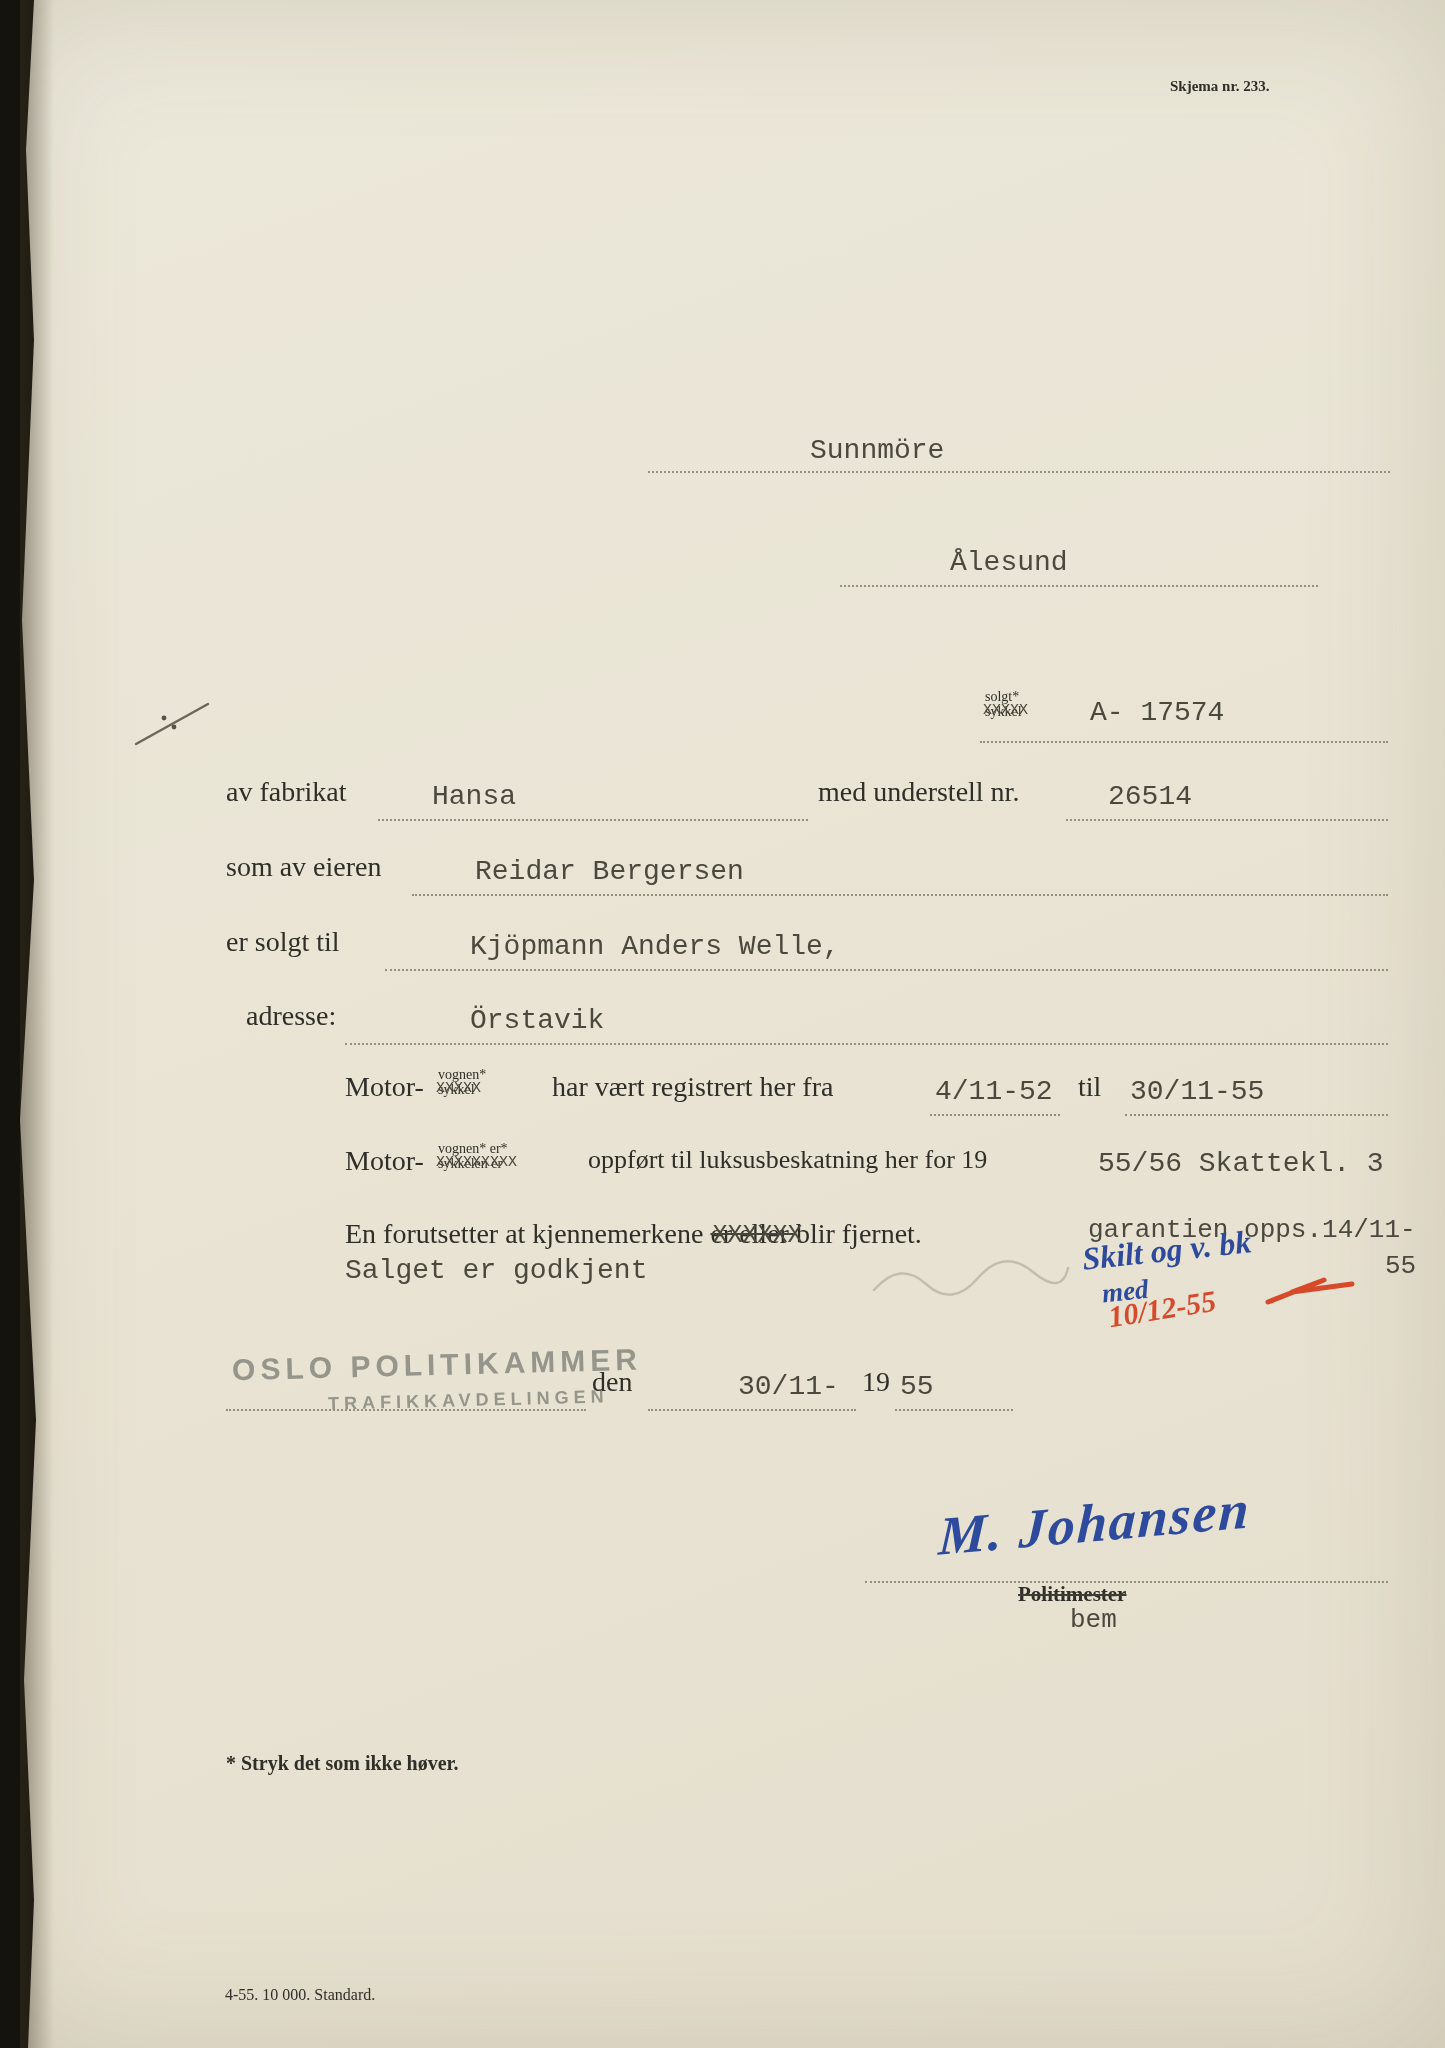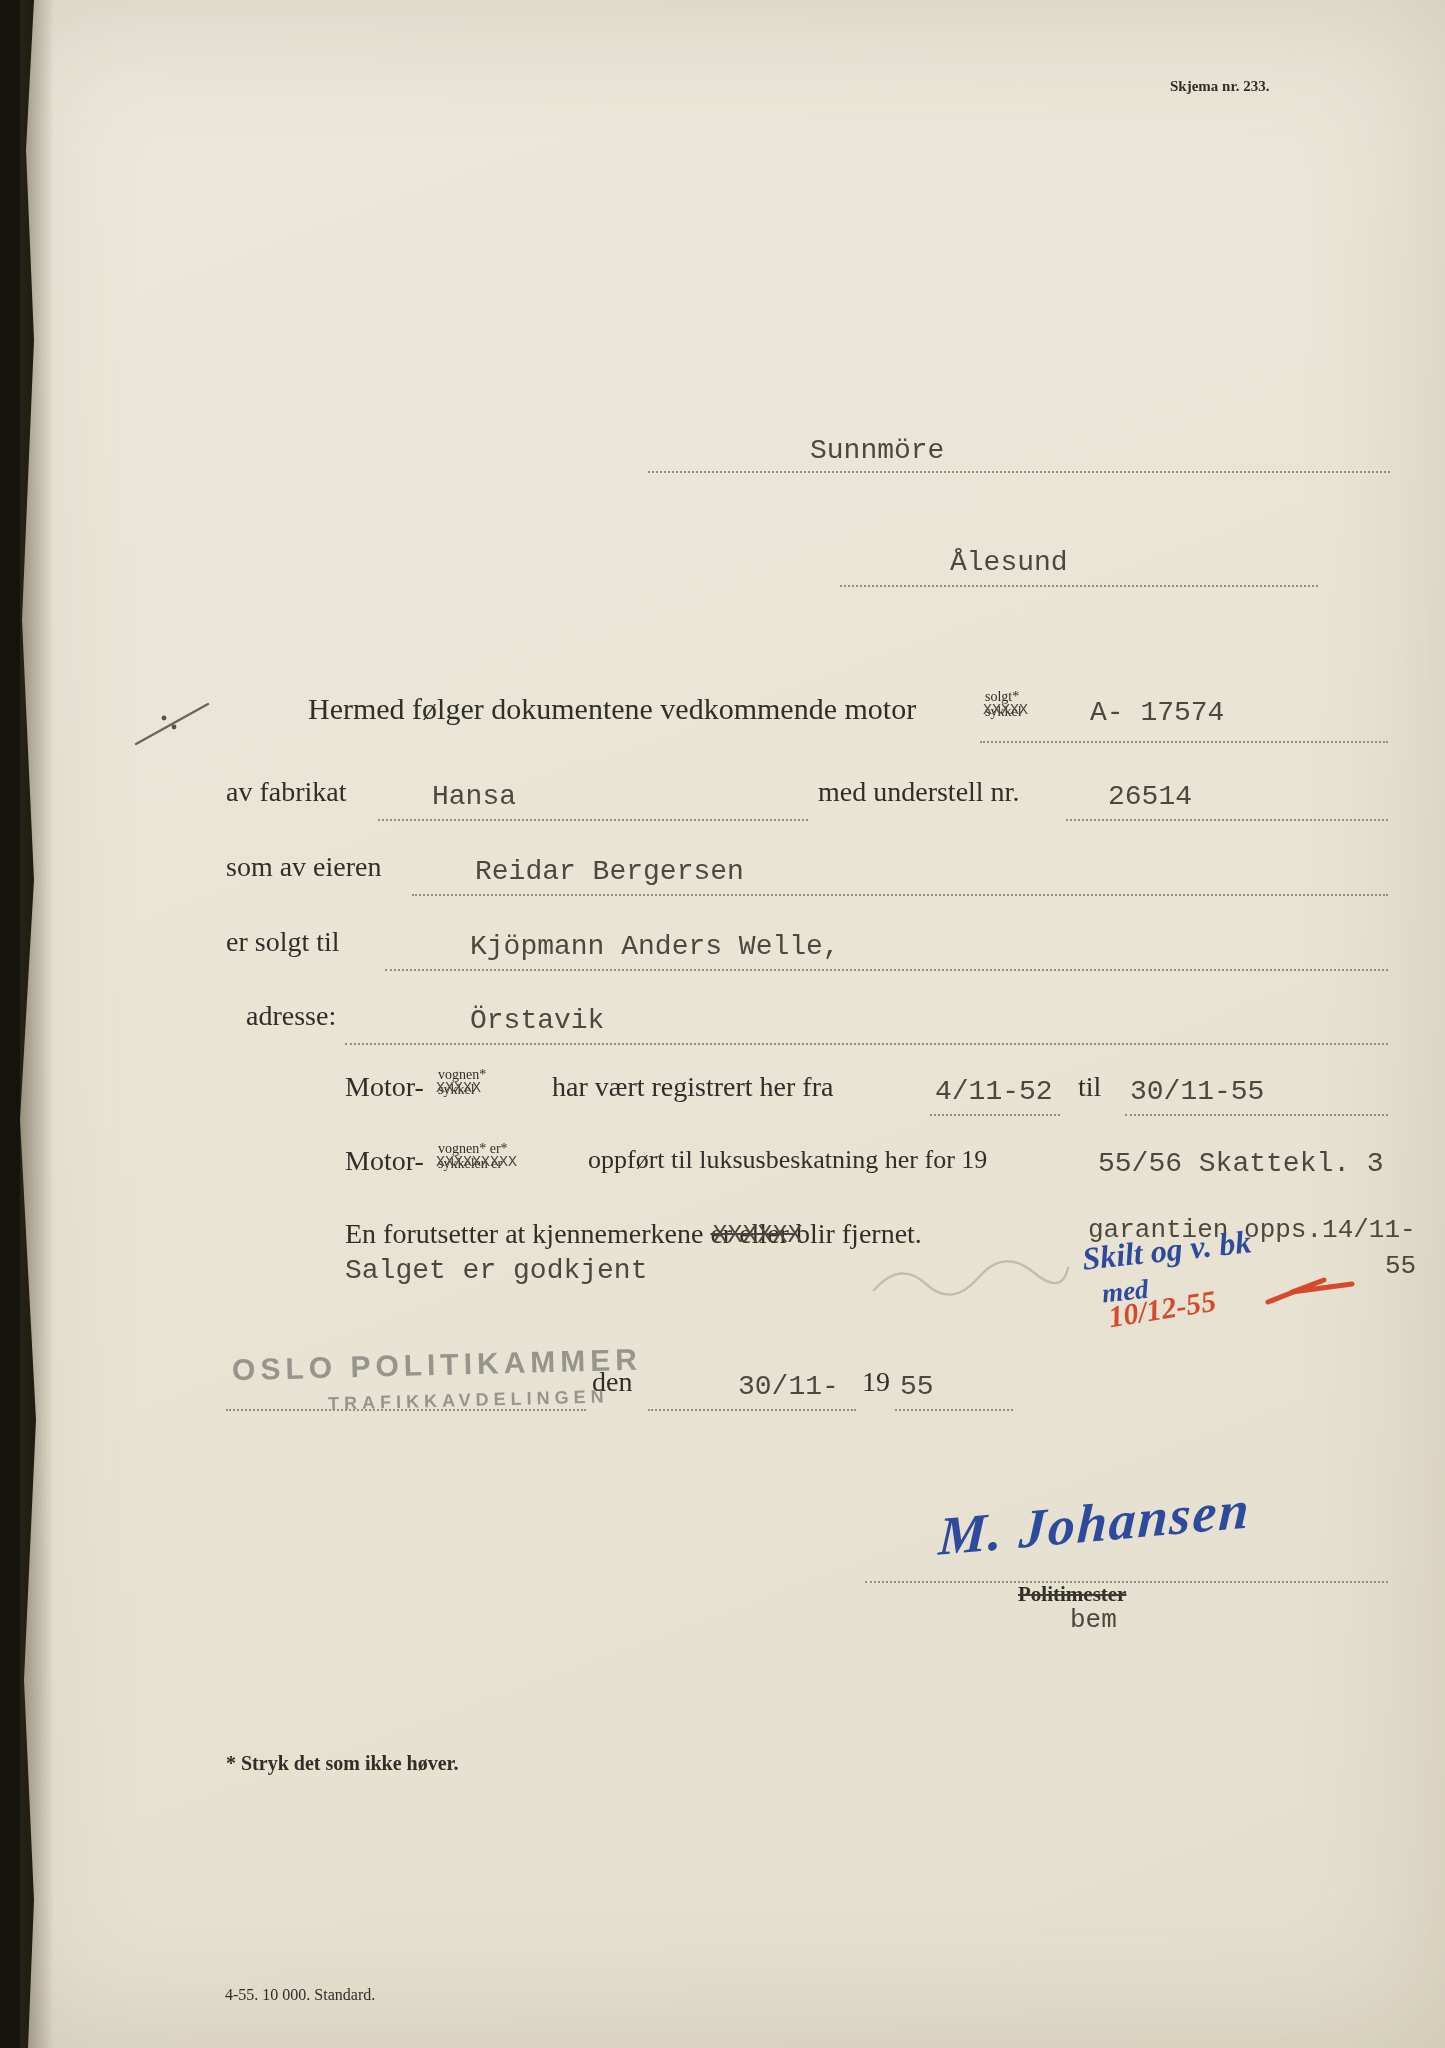--- a/index.html
+++ b/index.html
@@ -44,21 +44,20 @@
 
   <div class="dots" style="left:840px;top:582px;width:478px;"></div>
   <div class="abs mono" style="left:950px;top:548px;font-size:28px;">Ålesund</div>
 
   <svg class="abs" style="left:130px;top:698px;" width="90" height="52">
     <line x1="78" y1="6" x2="6" y2="46" stroke="#6b6758" stroke-width="2.5" stroke-linecap="round"></line>
     <circle cx="34" cy="20" r="2.4" fill="#55524a"></circle>
     <circle cx="44" cy="29" r="2.4" fill="#55524a"></circle>
   </svg>
 
-  <div class="abs print" style="left:308px;top:692px;font-size:30px;">Hermed følger dokumentene vedkommende motor</div>
   <span class="alt abs" style="left:985px;top:690px;">
     <span class="alt-top">solgt*</span>
     <span class="alt-bot">
       <span>sykkel</span>
       <span class="alt-x">XXXXX</span>
     </span>
   </span>
   <div class="dots" style="left:980px;top:738px;width:408px;"></div>
   <div class="abs mono" style="left:1090px;top:698px;font-size:28px;">A- 17574</div>
 

